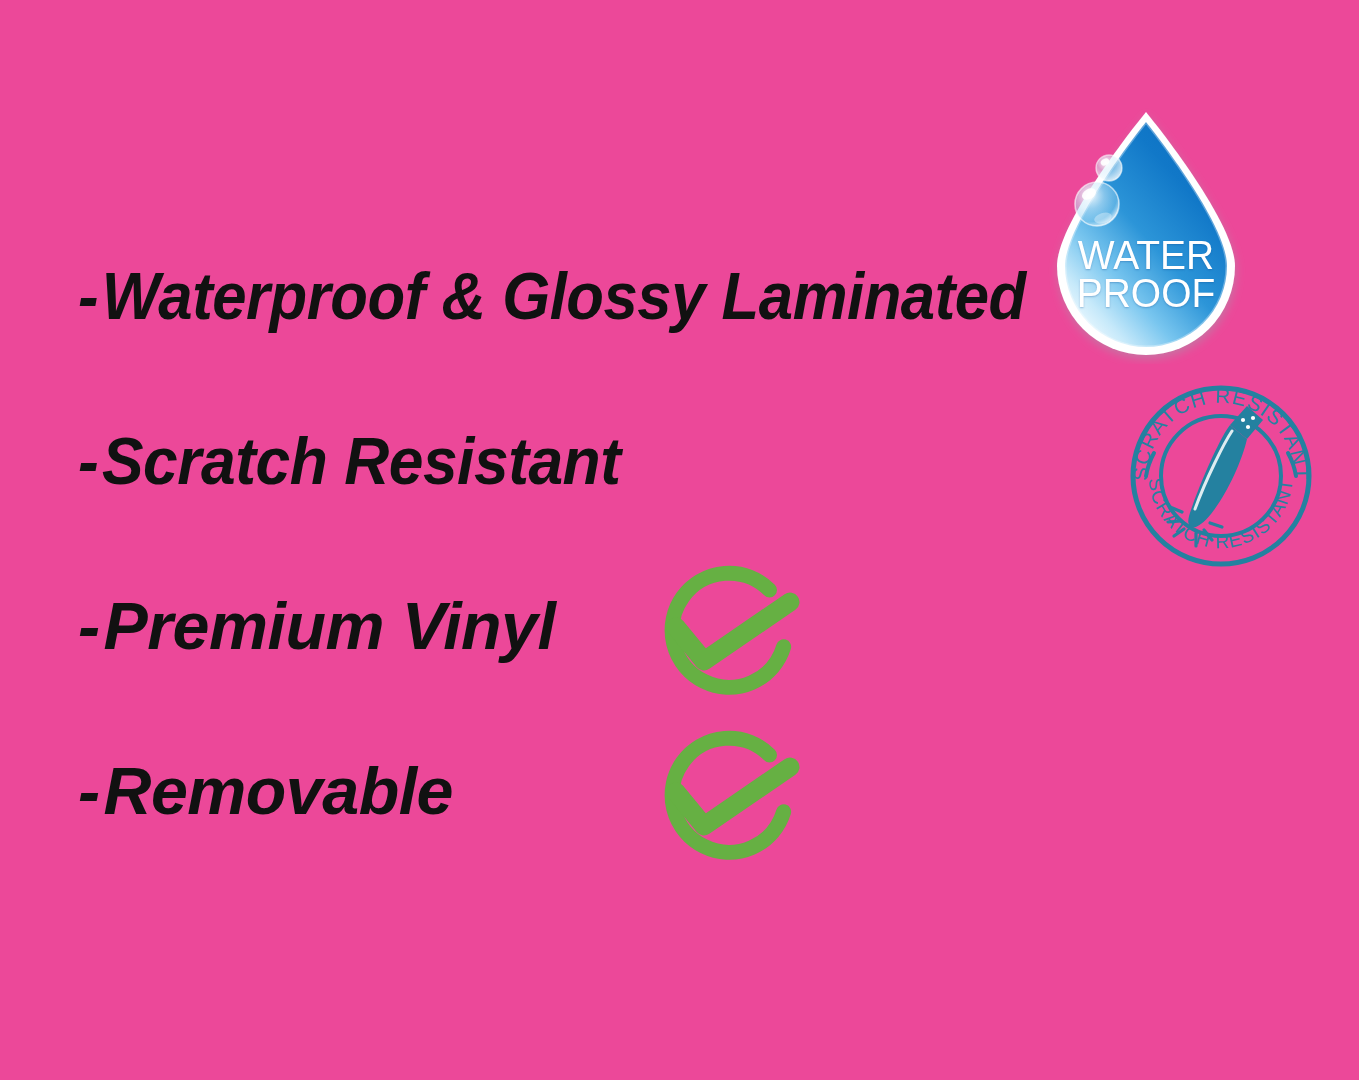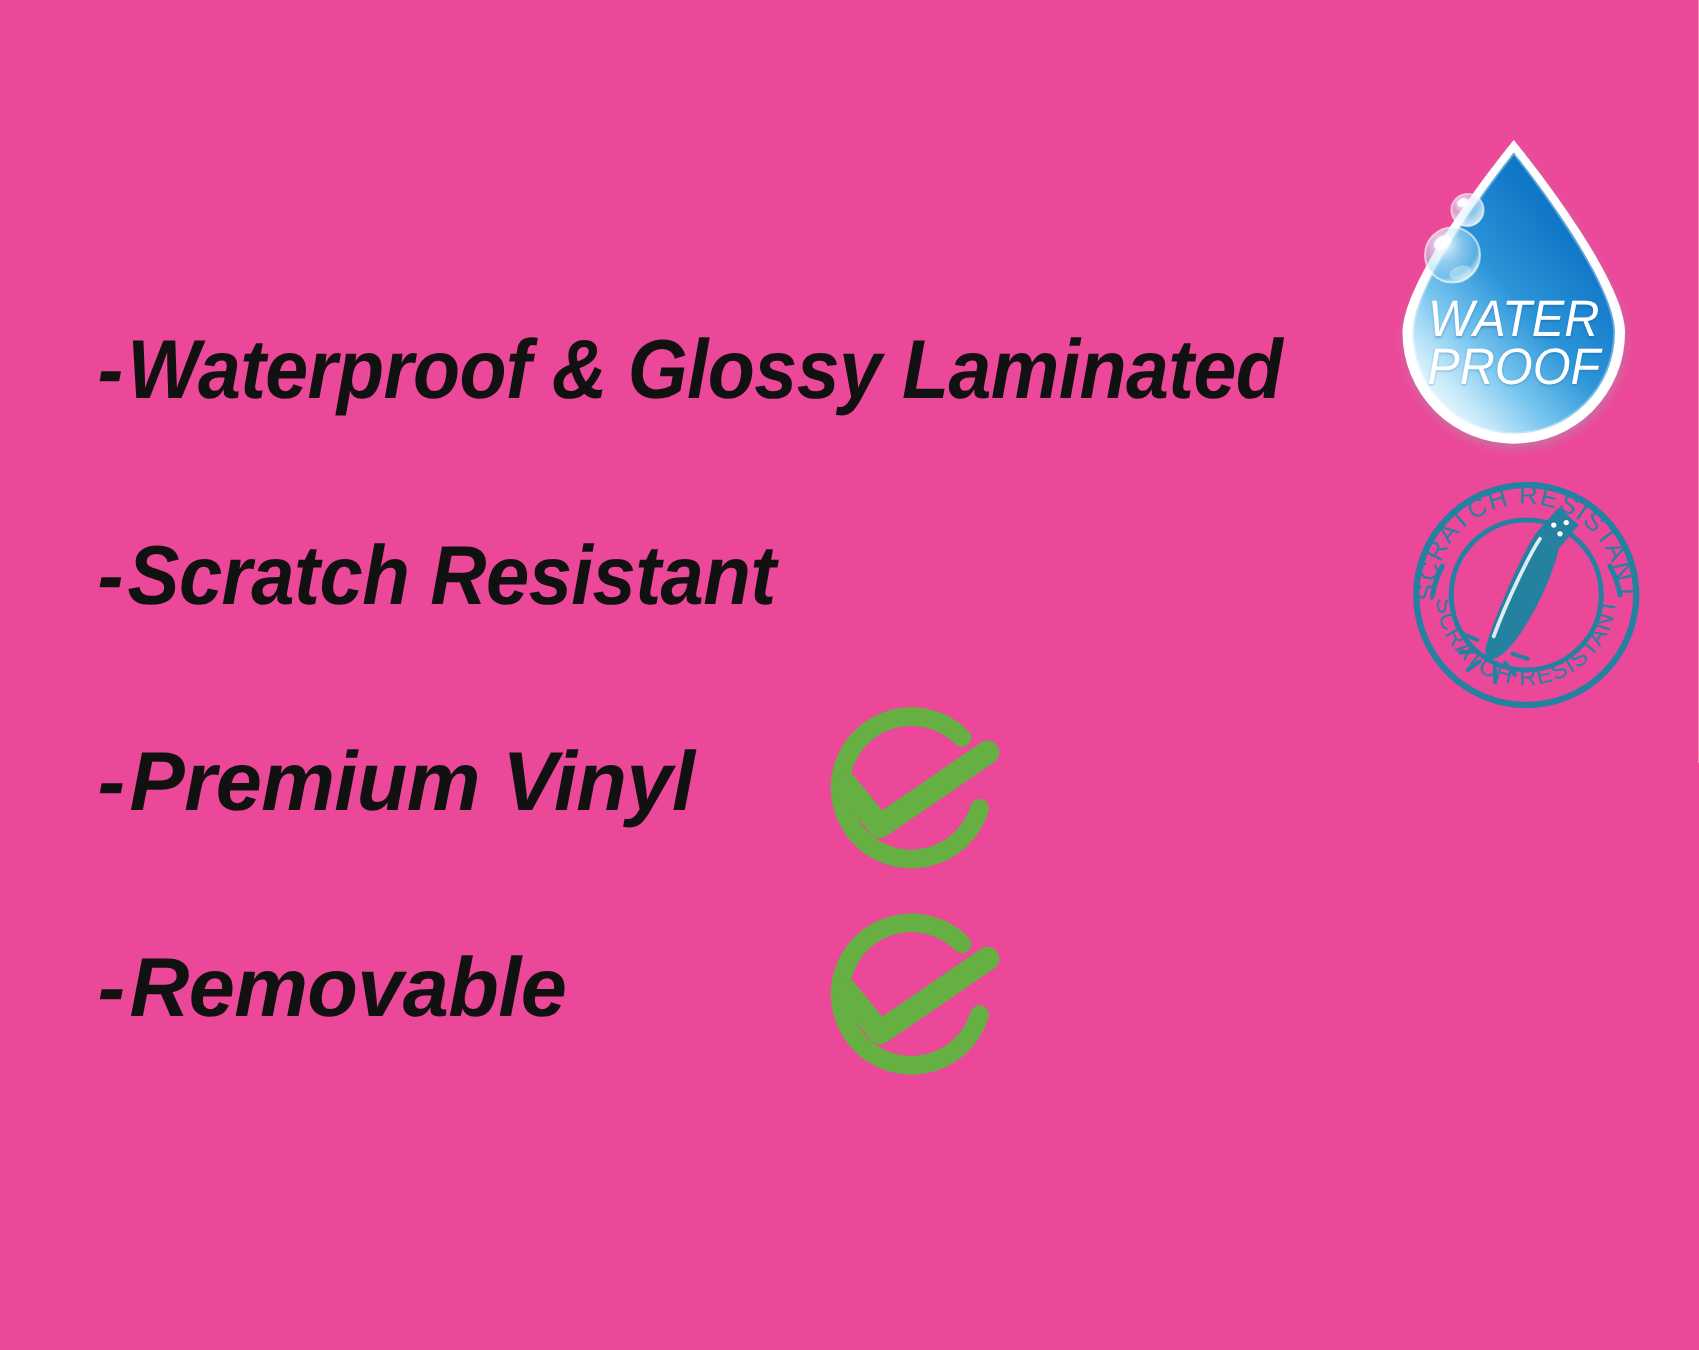--- a/index.html
+++ b/index.html
@@ -56,25 +56,24 @@
     height: 160px;
   }
   .check-badge svg { display: block; width: 100%; height: 100%; }
 
   .check-0 { left: 632px; top: 555px; }
   .check-1 { left: 632px; top: 720px; }
 
   
   .droplet-badge {
     position: absolute;
-    left: 1104px;
+    left: 1039px;
     top: 108px;
     width: 214px;
     height: 256px;
-    font-style: italic;
   }
   .droplet-badge svg { display: block; width: 100%; height: 100%; }
 
   .drop-text {
     position: absolute;
     left: 0;
     top: 128px;
     width: 214px;
     text-align: center;
     color: #ffffff;

